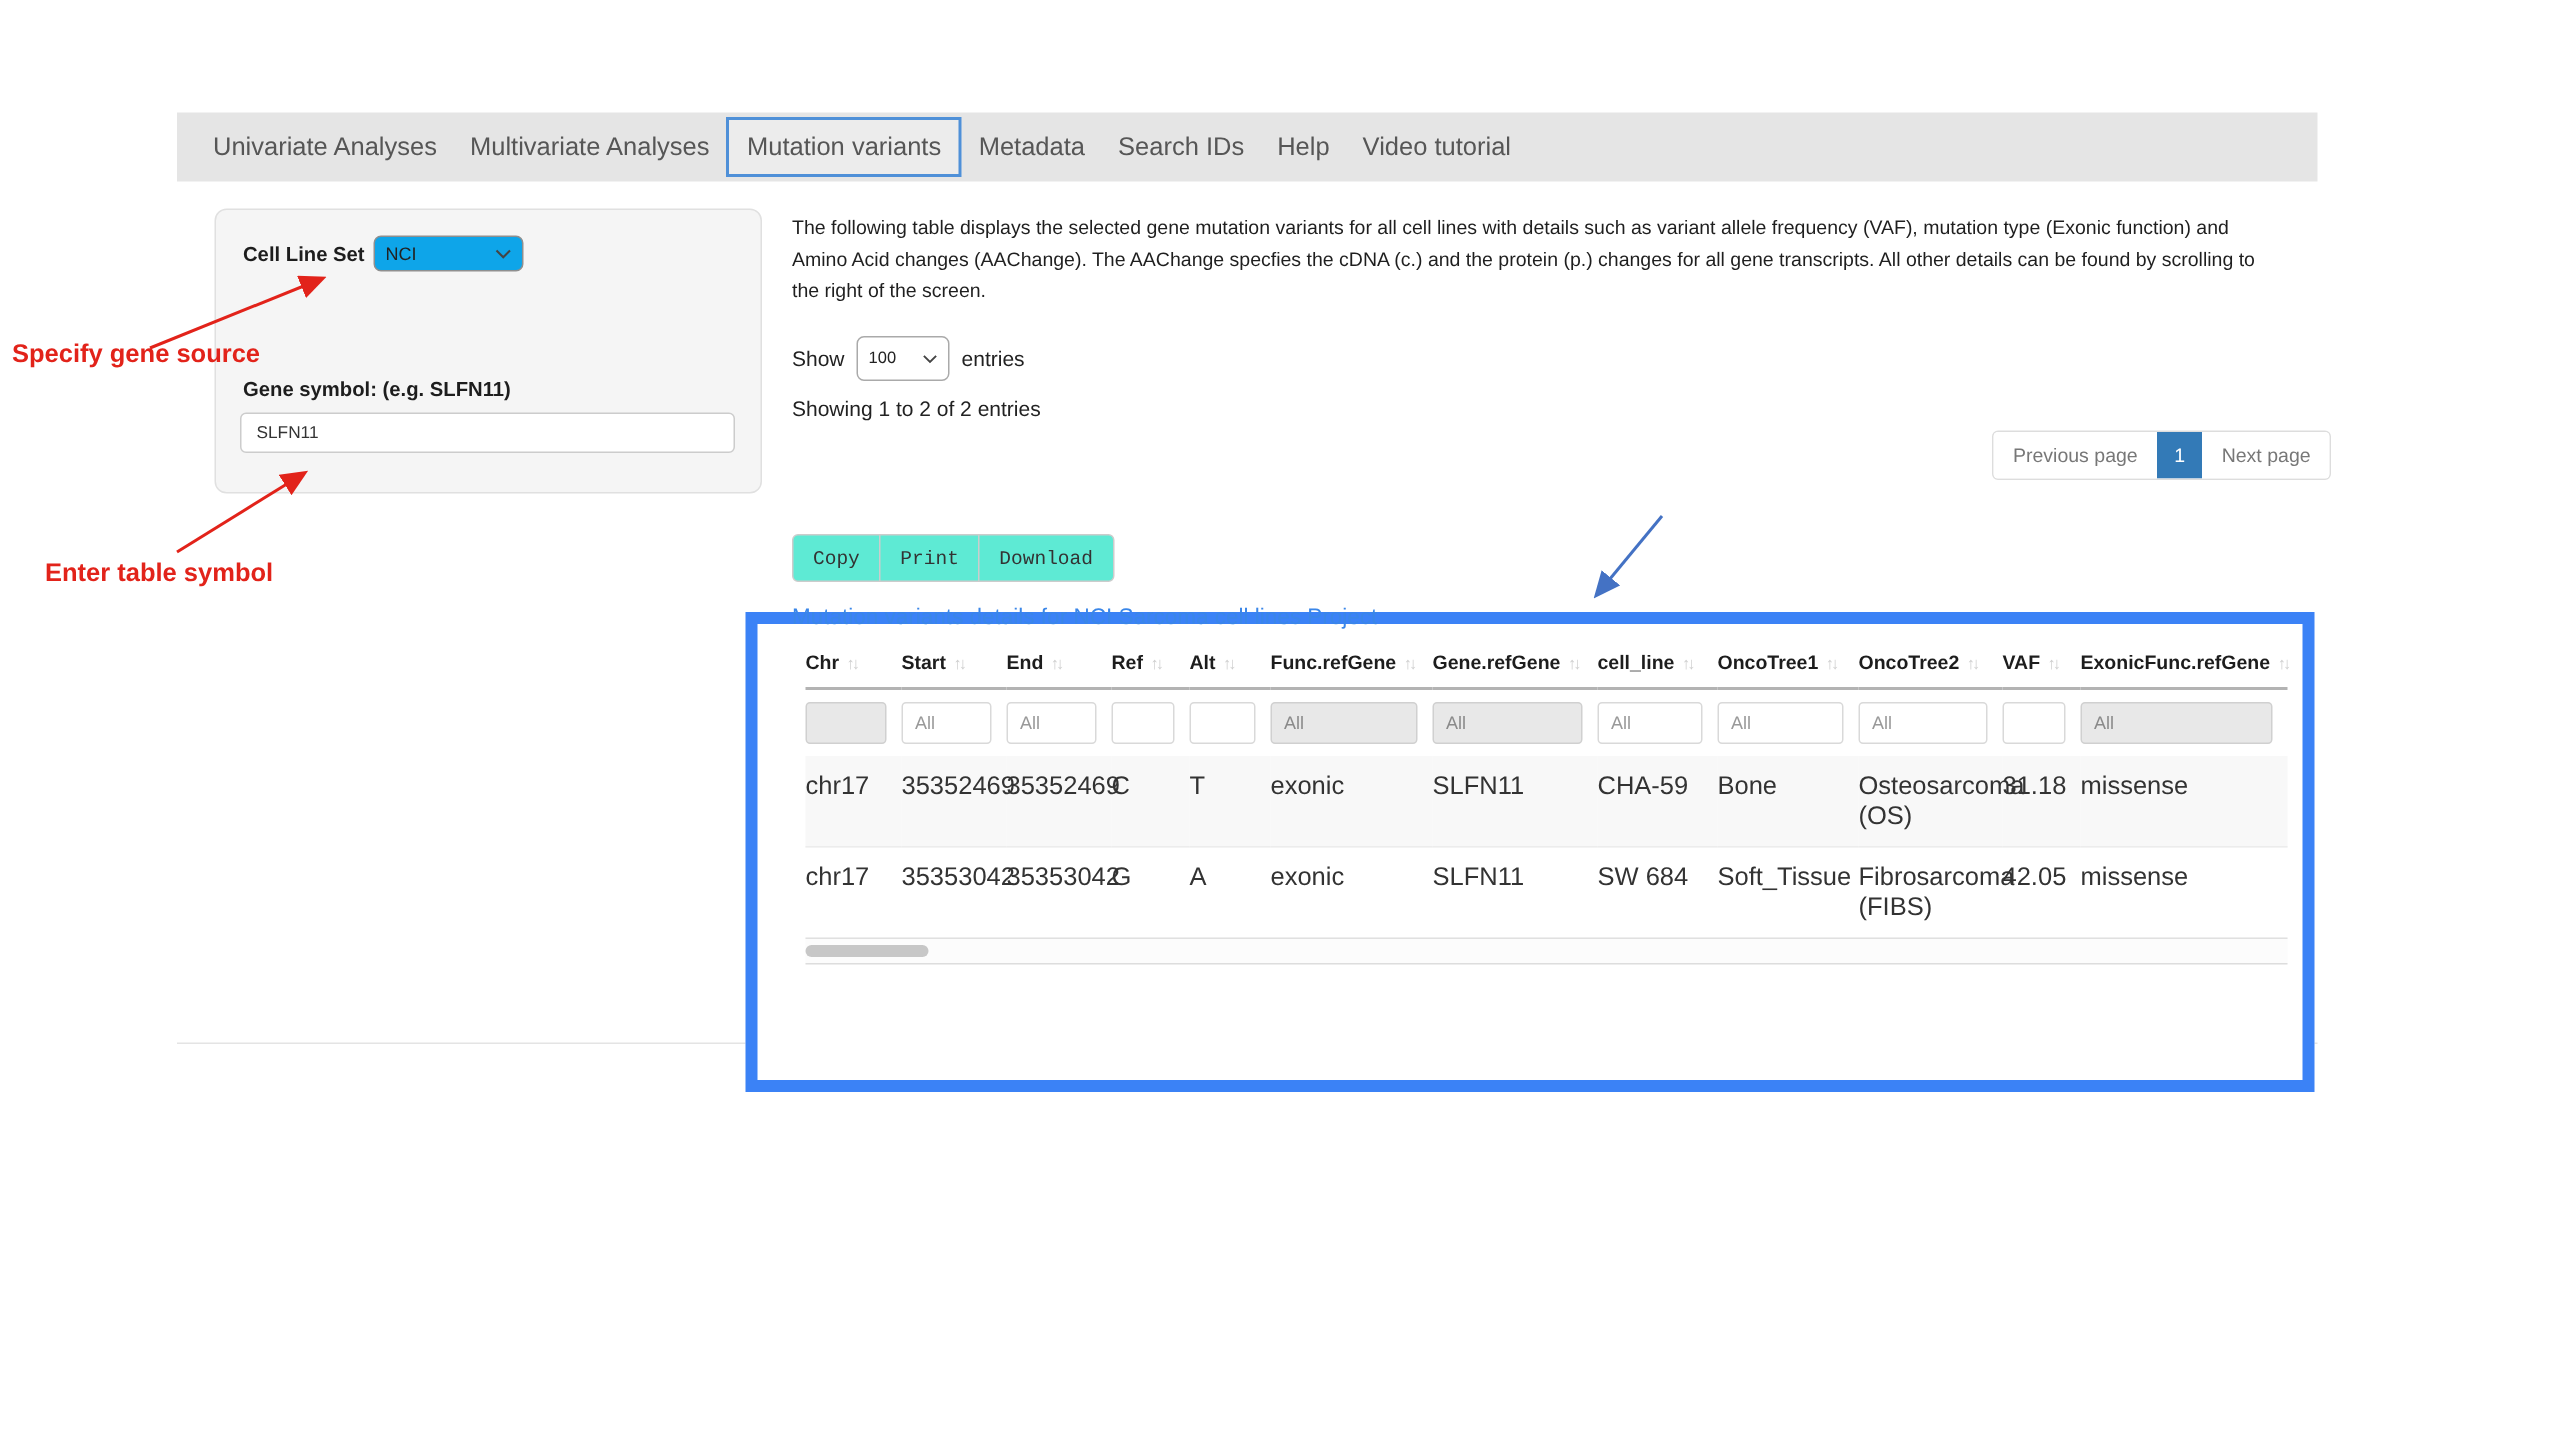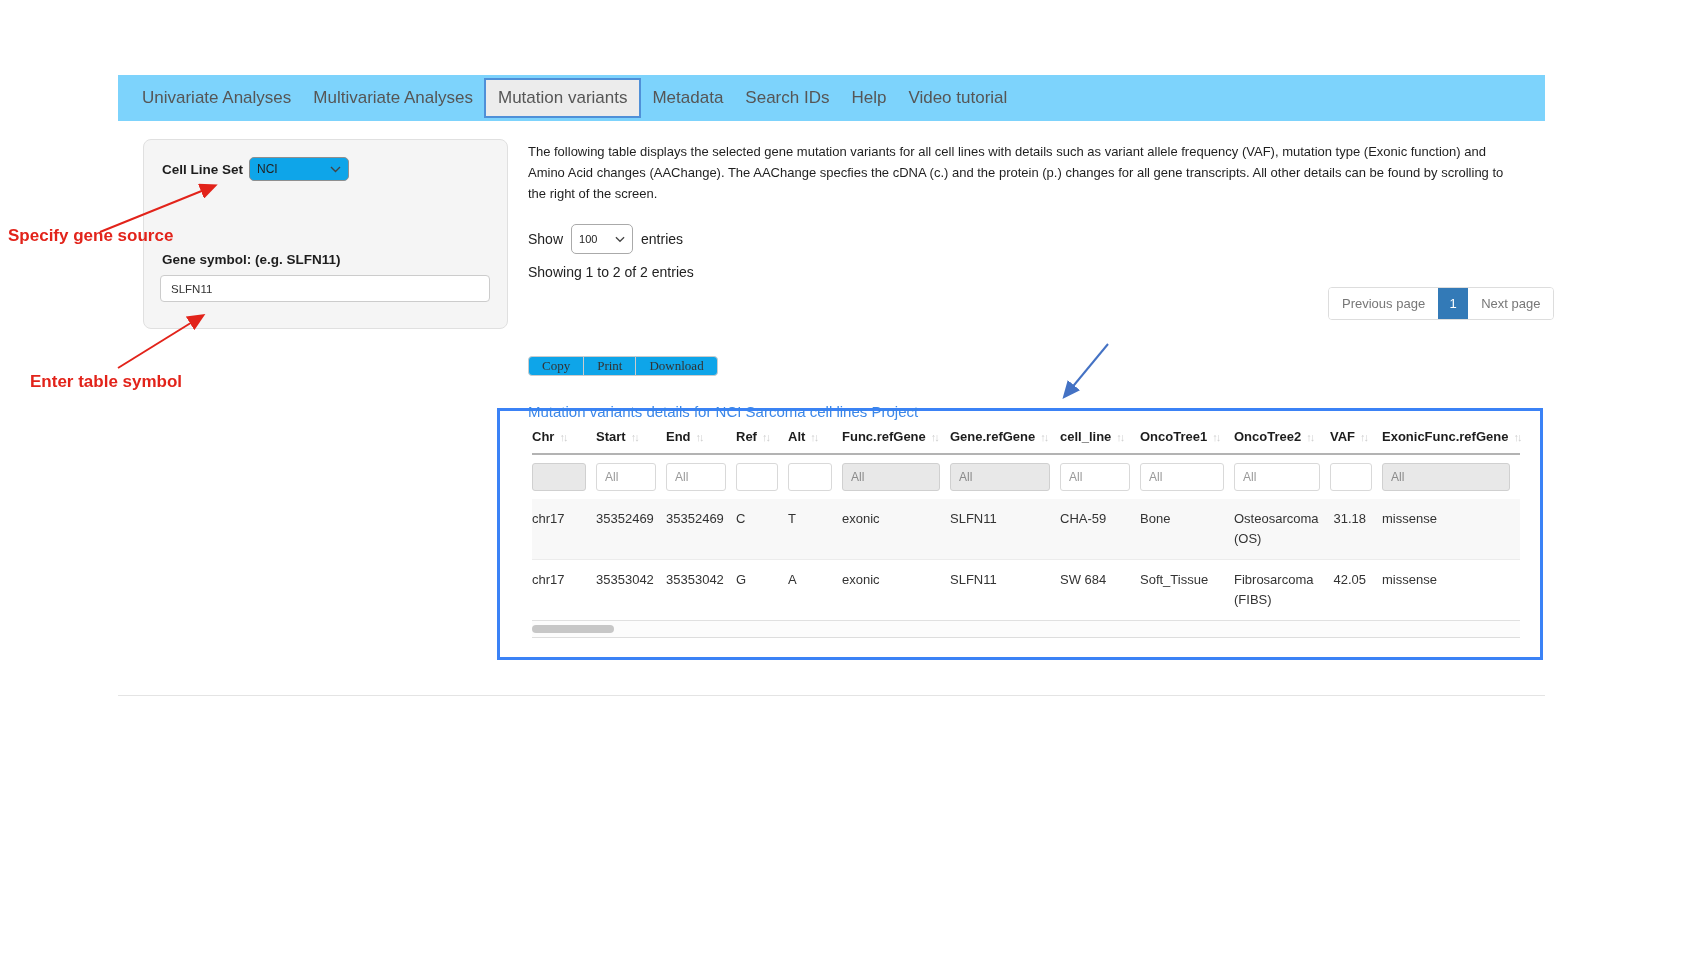--- a/index.html
+++ b/index.html
@@ -2,21 +2,21 @@
 <html><head>
 <meta charset="utf-8">
 <style>
   * { margin:0; padding:0; box-sizing:border-box; }
   html,body { background:#ffffff; }
   body { font-family:"Liberation Sans","DejaVu Sans",sans-serif; color:#333; }
   .page { position:relative; width:1700px; height:956px; overflow:hidden; background:#fff; }
 
   
   .navbar { position:absolute; left:118px; top:75px; width:1427px; height:46px;
-            background:#7dd3fc; display:flex; padding-left:13px; z-index:2; }
+            background:#e5e5e5; display:flex; padding-left:13px; z-index:2; }
   .tab { font-size:17px; color:#565656; padding:9px 11px; cursor:pointer; white-space:nowrap; }
   .tab.active { border:2px solid #4f90d8; background:#ececec; padding:8px 12px; }
 
   
   .side-panel { position:absolute; left:143px; top:139px; width:365px; height:190px;
                 background:#f5f5f5; border:1px solid #e0e0e0; border-radius:8px; z-index:2; }
   .cls-row { position:absolute; left:18px; top:17px; display:flex; align-items:center; }
   .cls-label { font-weight:bold; font-size:13.5px; color:#1d1d1d; margin-right:6px; }
   .select-box { display:inline-flex; align-items:center; justify-content:space-between;
                 background:#0ea5e9; border:1px solid #8f8f8f; border-radius:5px;
@@ -37,51 +37,51 @@
   .overlay-svg { position:absolute; left:0; top:0; z-index:4; pointer-events:none; }
 
   
   .description { position:absolute; left:528px; top:141px; width:995px;
                  font-size:13px; line-height:21px; color:#1f1f1f; z-index:2; }
   .show-row { position:absolute; left:528px; top:224px; display:flex; align-items:center; font-size:14px; color:#222; z-index:2; }
   .len-select { width:62px; height:30px; margin:0 8px; border-color:#aaa; background:#fff; font-size:11px; }
   .showing { position:absolute; left:528px; top:264px; font-size:14px; color:#222; z-index:2; }
 
   .export-group { position:absolute; left:528px; top:356px; display:flex; z-index:2; }
-  .dt-btn { height:20px; padding:0 13px; background:#0ea5e9; border:1px solid #ccc;
-            font-size:13px; color:#333; font-family:Liberation Serif, serif; cursor:pointer; margin-right:-1px; }
+  .dt-btn { height:32px; padding:0 13px; background:#5eead4; border:1px solid #ccc;
+            font-size:13px; color:#333; font-family:Liberation Mono, monospace; cursor:pointer; margin-right:-1px; }
   .dt-btn:first-child { border-radius:4px 0 0 4px; }
   .dt-btn:last-child { border-radius:0 4px 4px 0; margin-right:0; }
 
   .table-title { position:absolute; left:528px; top:403px; font-size:15px; font-weight:500;
                  color:#3a86e8; z-index:3; }
 
   .pagination { position:absolute; left:1328px; top:287px; height:33px; display:flex; align-items:stretch;
                 background:#fff; border:1px solid #ddd; border-radius:4px; overflow:hidden; z-index:2; }
   .page-btn { display:flex; align-items:center; padding:0 13px; font-size:13px; color:#777;
               background:#fff; cursor:pointer; white-space:nowrap; }
   .page-num { display:flex; align-items:center; justify-content:center; width:30px;
               background:#337ab7; color:#fff; font-size:13px; cursor:pointer; }
 
   
-  .table-panel { position:absolute; left:497px; top:408px; width:1046px; height:252px;
-                 background:#fff; border:3px solid #3b82f6; z-index:2; }
+  .table-panel { position:absolute; left:497px; top:408px; width:1046px; height:320px;
+                 background:#fff; border:8px solid #3b82f6; z-index:2; }
   .vtable { border-collapse:collapse; table-layout:fixed; margin:12px 0 0 32px; width:988px; }
   .vtable th { font-size:13px; font-weight:bold; color:#1d1d1d; text-align:left;
                padding:6px 4px 9px 0; white-space:nowrap; cursor:pointer; }
   .vtable thead tr.head-row { border-bottom:2px solid #b3b3b3; }
   .sort-icon { color:#cfcfcf; font-size:11px; letter-spacing:-2px; margin-left:5px; font-weight:bold; }
   .vtable tr.filter-row td { padding:8px 10px 8px 0; }
   .filter-input { width:100%; height:28px; border:1px solid #d9d9d9; border-radius:3px;
                   font-size:12px; color:#444; padding:0 8px; font-family:inherit; background:#fff; }
   .filter-input::placeholder { color:#999; }
   .filter-select { display:flex; align-items:center; height:28px; background:#e8e8e8;
                    border:1px solid #d0d0d0; border-radius:3px; padding:0 8px;
                    font-size:12px; color:#8a8a8a; cursor:pointer; }
-  .vtable tbody td { font-size:13px; color:#333; padding:10px 8px 10px 0;
+  .vtable tbody td { font-size:17px; color:#333; padding:10px 8px 10px 0;
                      vertical-align:top; white-space:nowrap; line-height:20px; }
   .vtable tbody td.wrap { white-space:normal; }
   .vtable tbody td.num { text-align:right; padding-right:16px; }
   .vtable tbody tr { height:56px; }
   .vtable tbody tr.odd { background:#f8f8f8; }
   .vtable tbody tr + tr { border-top:1px solid #ececec; }
 
   .hscroll { position:relative; margin:0 0 0 32px; width:988px; height:18px;
              border-top:1px solid #e0e0e0; border-bottom:1px solid #dddddd; background:#fcfcfc; cursor:pointer; }
   .hscroll-thumb { position:absolute; left:0; top:4px; width:82px; height:8px;

